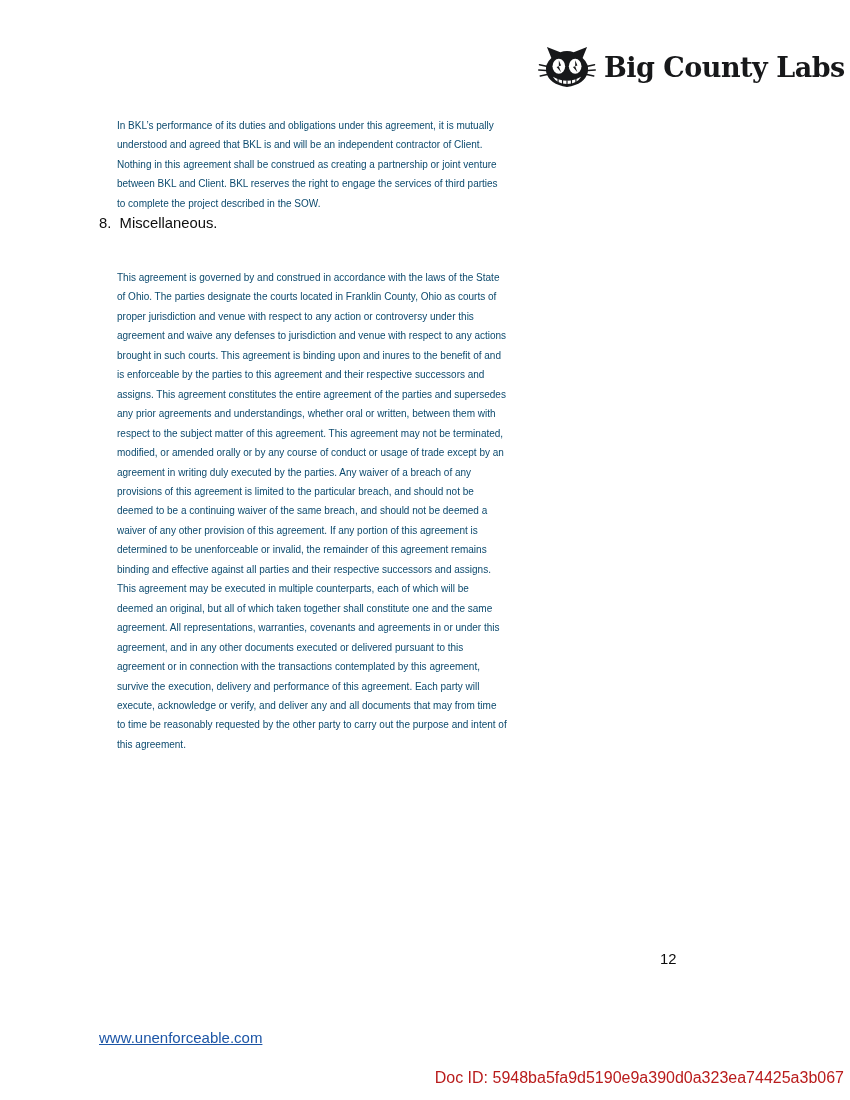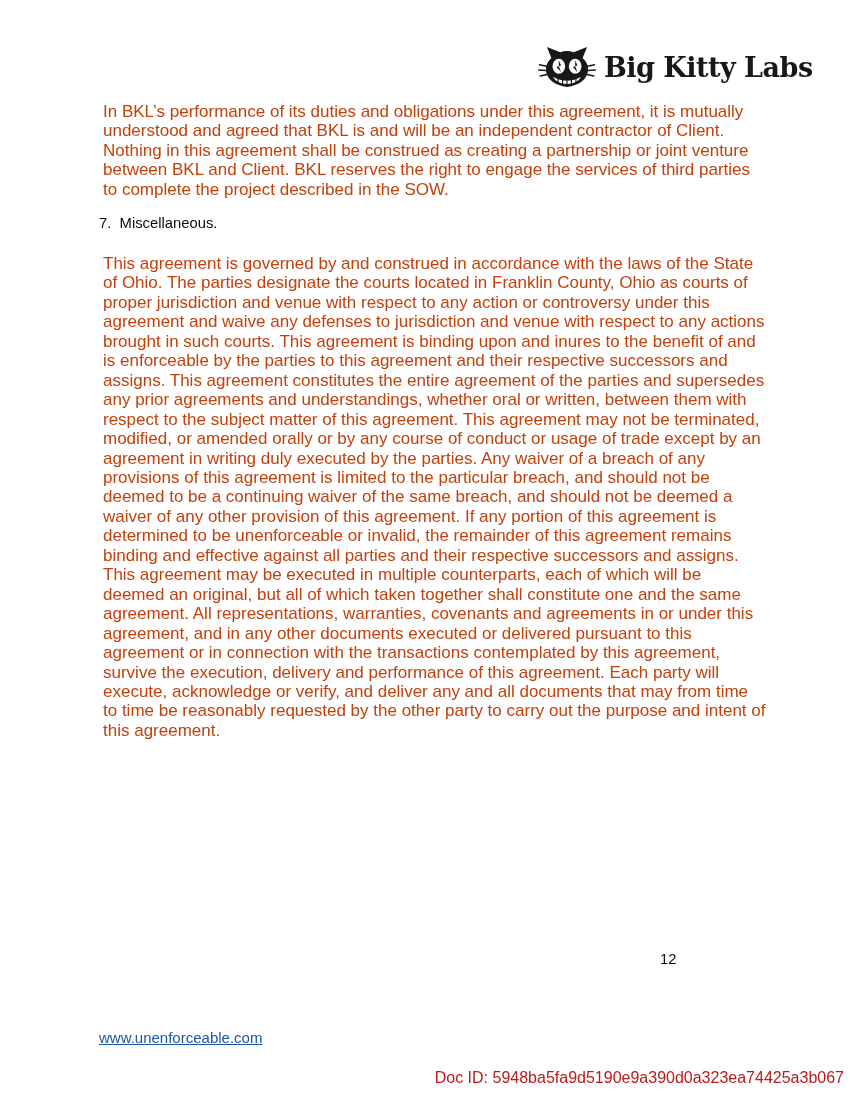--- a/index.html
+++ b/index.html
@@ -25,24 +25,24 @@
     font-family: "DejaVu Serif", serif;
     font-weight: 700;
     font-size: 27px;
     color: #17181a;
     letter-spacing: -0.5px;
     white-space: nowrap;
   }
   .bodytext {
     position: absolute;
     left: 99px;
-    margin: 4px;
-    font-size: 17px;
+    margin: 18px;
+    font-size: 10px;
     line-height: 19.45px;
-    color: #c2410c;
+    color: #0c4a6e;
     white-space: pre;
   }
   .p1 { top: 98px; }
   .heading {
     position: absolute;
     left: 99px;
     top: 214px;
     font-size: 14.8px;
     line-height: 19.45px;
     color: #0d0d0d;
@@ -113,30 +113,30 @@
         <path d="M20 42 Q39 53 58 42 Q53 51 39 52 Q25 51 20 42 Z" fill="#ffffff"></path>
         <g stroke="#17181a" stroke-width="1.6">
           <line x1="27" y1="44" x2="27" y2="50"></line>
           <line x1="33" y1="46" x2="33" y2="52"></line>
           <line x1="39" y1="47" x2="39" y2="52"></line>
           <line x1="45" y1="46" x2="45" y2="52"></line>
           <line x1="51" y1="44" x2="51" y2="50"></line>
         </g>
       </svg>
     </span>
-    <span class="brand">Big Kitty Labs</span>
+    <span class="brand">Big County Labs</span>
   </header>
 
   <p class="bodytext p1">In BKL’s performance of its duties and obligations under this agreement, it is mutually
 understood and agreed that BKL is and will be an independent contractor of Client.
 Nothing in this agreement shall be construed as creating a partnership or joint venture
 between BKL and Client. BKL reserves the right to engage the services of third parties
 to complete the project described in the SOW.</p>
 
-  <div class="heading">7.  Miscellaneous.</div>
+  <div class="heading">8.  Miscellaneous.</div>
 
   <p class="bodytext p2">This agreement is governed by and construed in accordance with the laws of the State
 of Ohio. The parties designate the courts located in Franklin County, Ohio as courts of
 proper jurisdiction and venue with respect to any action or controversy under this
 agreement and waive any defenses to jurisdiction and venue with respect to any actions
 brought in such courts. This agreement is binding upon and inures to the benefit of and
 is enforceable by the parties to this agreement and their respective successors and
 assigns. This agreement constitutes the entire agreement of the parties and supersedes
 any prior agreements and understandings, whether oral or written, between them with
 respect to the subject matter of this agreement. This agreement may not be terminated,

